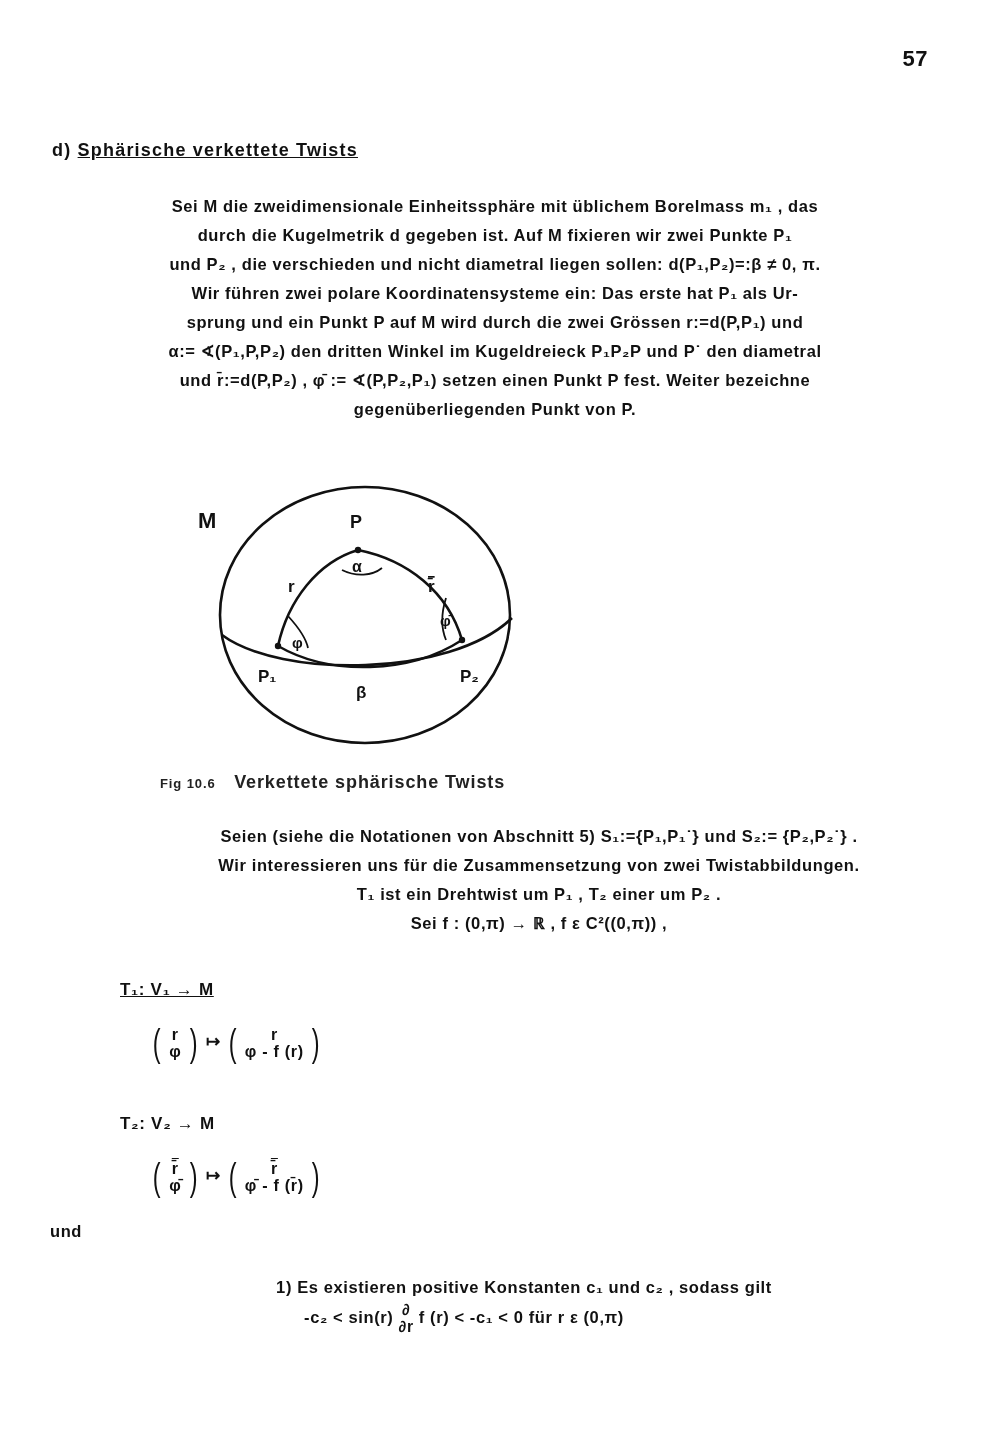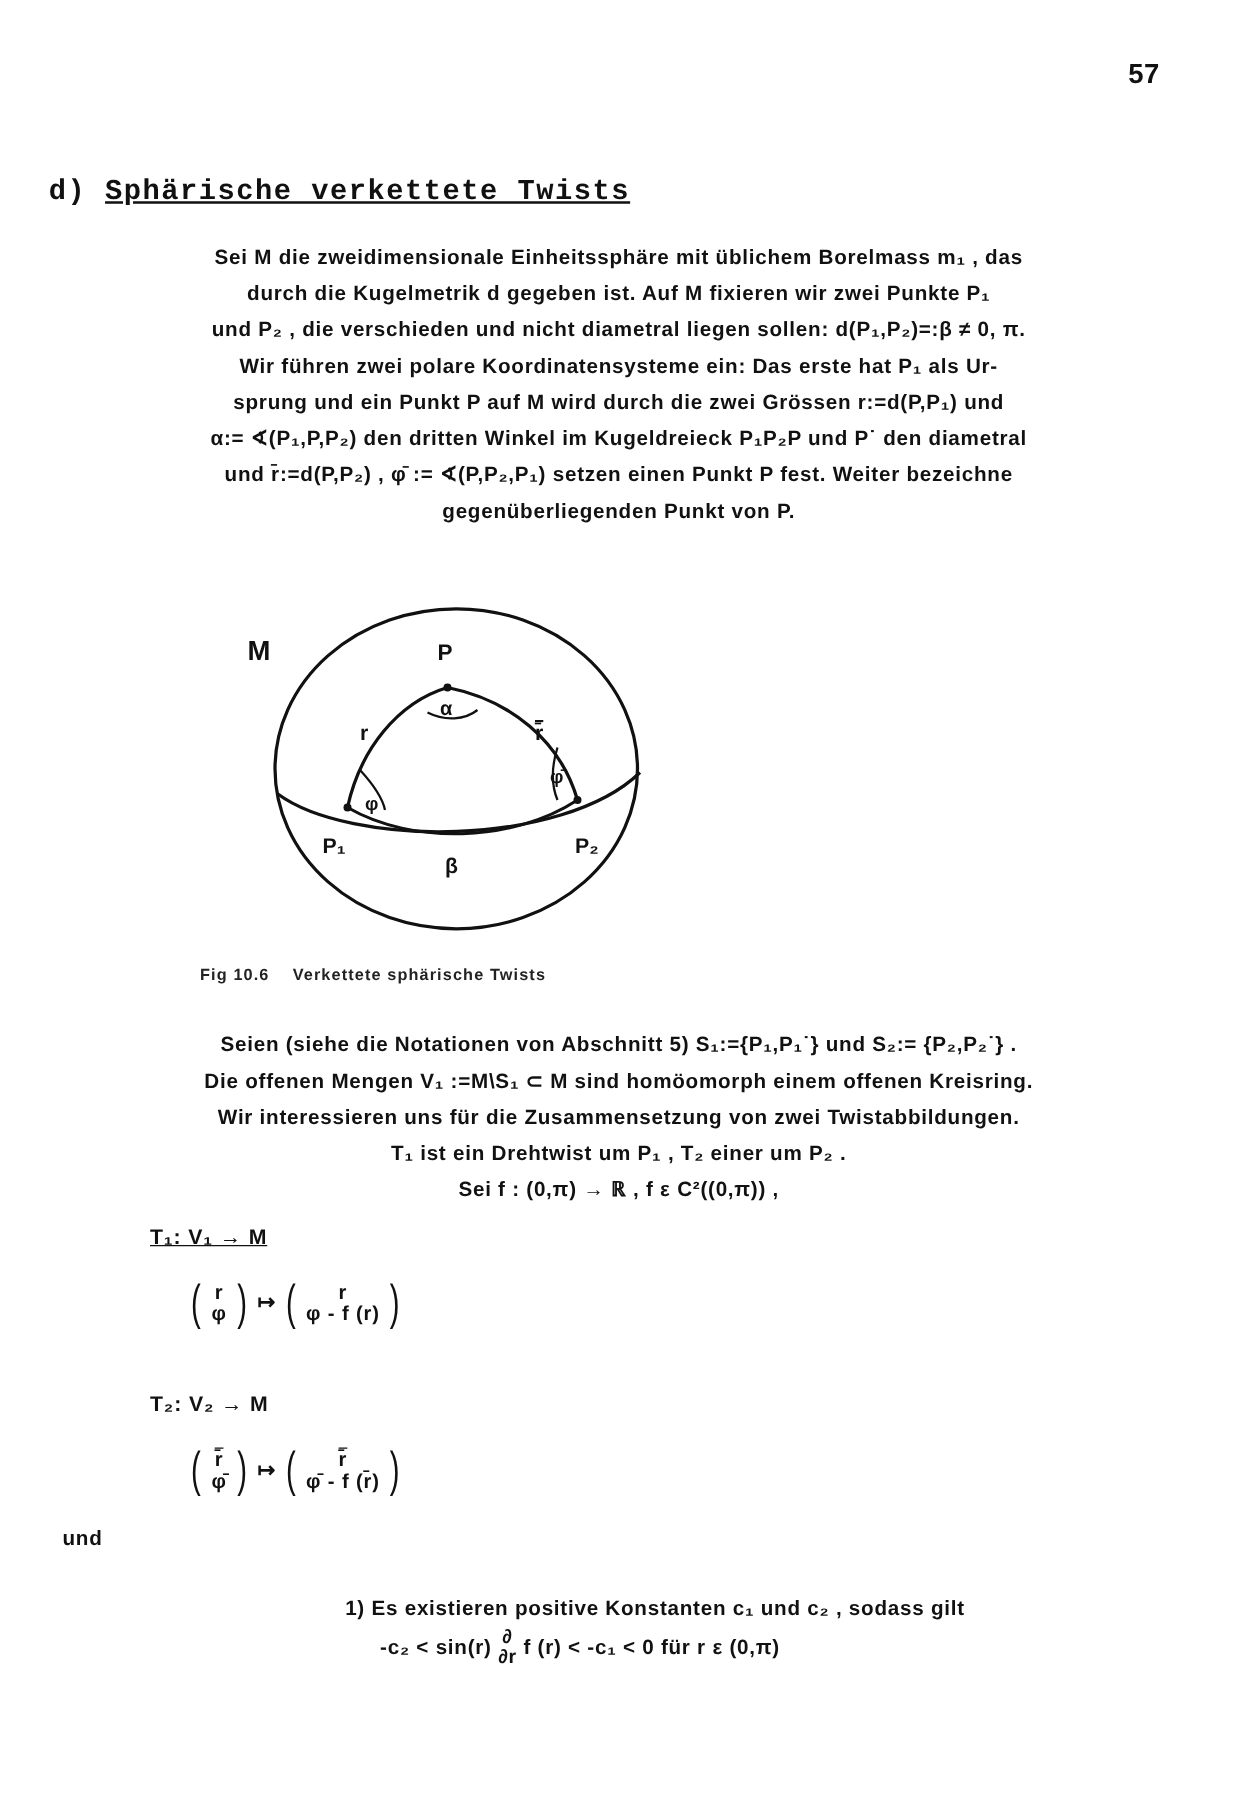--- a/index.html
+++ b/index.html
@@ -25,25 +25,24 @@
     position: absolute;
     top: 46px;
     right: 72px;
     font-size: 22px;
     font-weight: bold;
     letter-spacing: 0.5px;
   }
   .section-heading {
     position: absolute;
     top: 140px;
-    left: 39px;
-    font-size: 23px;
+    left: 52px;
+    font-size: 18px;
     font-weight: bold;
     letter-spacing: 1.2px;
-    font-family: Liberation Mono, monospace;
   }
   .section-heading .underlined {
     text-decoration: underline;
   }
   .body-block {
     position: absolute;
     left: 50px;
     width: 890px;
     font-size: 16.5px;
     line-height: 29px;
@@ -63,23 +62,23 @@
   .fig-caption {
     position: absolute;
     top: 772px;
     left: 160px;
     font-size: 13px;
     letter-spacing: 0.9px;
     font-weight: bold;
     color: #222;
   }
   .fig-caption .fignum { font-size: 13px; }
-  .fig-caption .captxt { margin-left: 14px; font-size: 13px; }
-
-  #para-two { top: 822px; }
+  .fig-caption .captxt { margin-left: 14px; font-size: 18px; }
+
+  #para-two { top: 822px; margin-left: 44px; }
 
   .math-block {
     position: absolute;
     font-size: 17px;
     font-weight: bold;
     letter-spacing: 0.7px;
   }
   #map1-head { top: 980px; left: 120px; text-decoration: underline; }
   #map1-body { top: 1026px; left: 150px; }
   #map2-head { top: 1114px; left: 120px; }
@@ -186,21 +185,20 @@
     </svg>
   </div>
 
   <div class="fig-caption">
     <span class="fignum">Fig 10.6</span>
     <span class="captxt">Verkettete sphärische Twists</span>
   </div>
 
   <div class="body-block" id="para-two">
     <span class="ln">Seien (siehe die Notationen von Abschnitt 5)  S₁:={P₁,P₁˙}  und  S₂:= {P₂,P₂˙} .</span>
-    <span class="ln">Die offenen Mengen V₁ :=M\S₁ ⊂ M sind homöomorph einem offenen Kreisring.</span>
     <span class="ln">Wir  interessieren  uns  für  die  Zusammensetzung  von  zwei  Twistabbildungen.</span>
     <span class="ln">T₁ ist ein Drehtwist um P₁ , T₂ einer um P₂ .</span>
     <span class="ln">Sei f : (0,π) → ℝ , f ε C²((0,π)) ,</span>
   </div>
 
   <div class="math-block" id="map1-head">T₁:  V₁  → M</div>
   <div class="math-block" id="map1-body">
     <span class="bigparen">(</span>
     <span class="frac">
       <span class="num">r</span>

